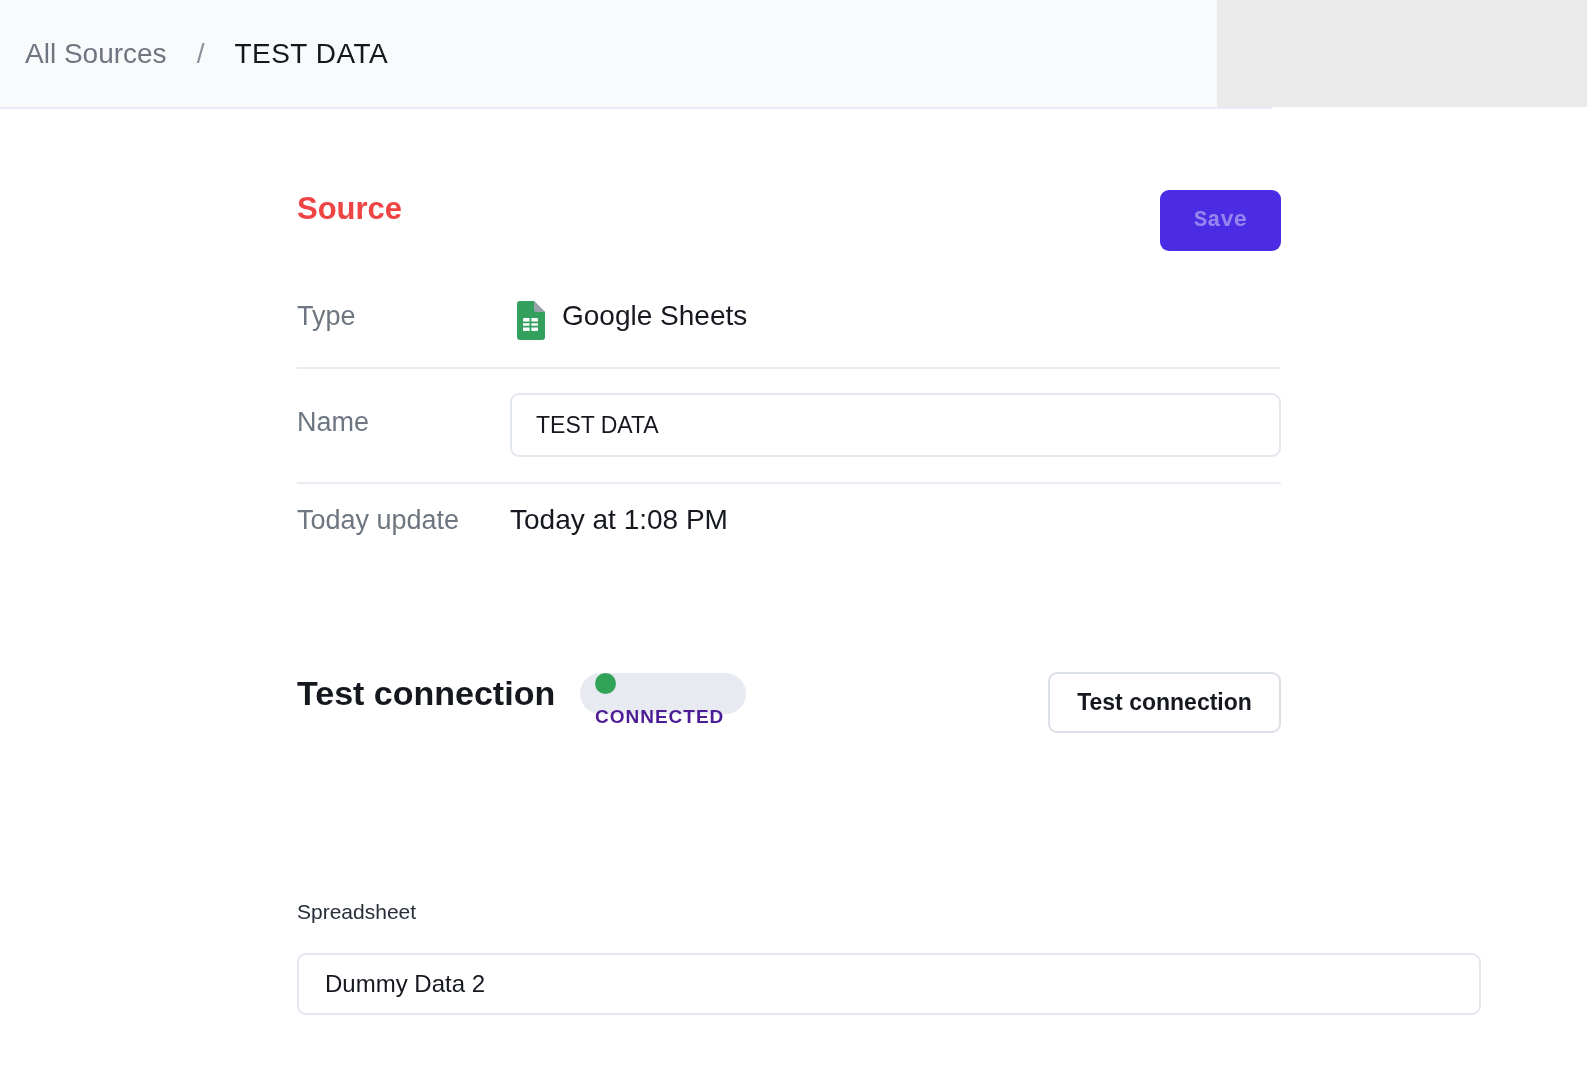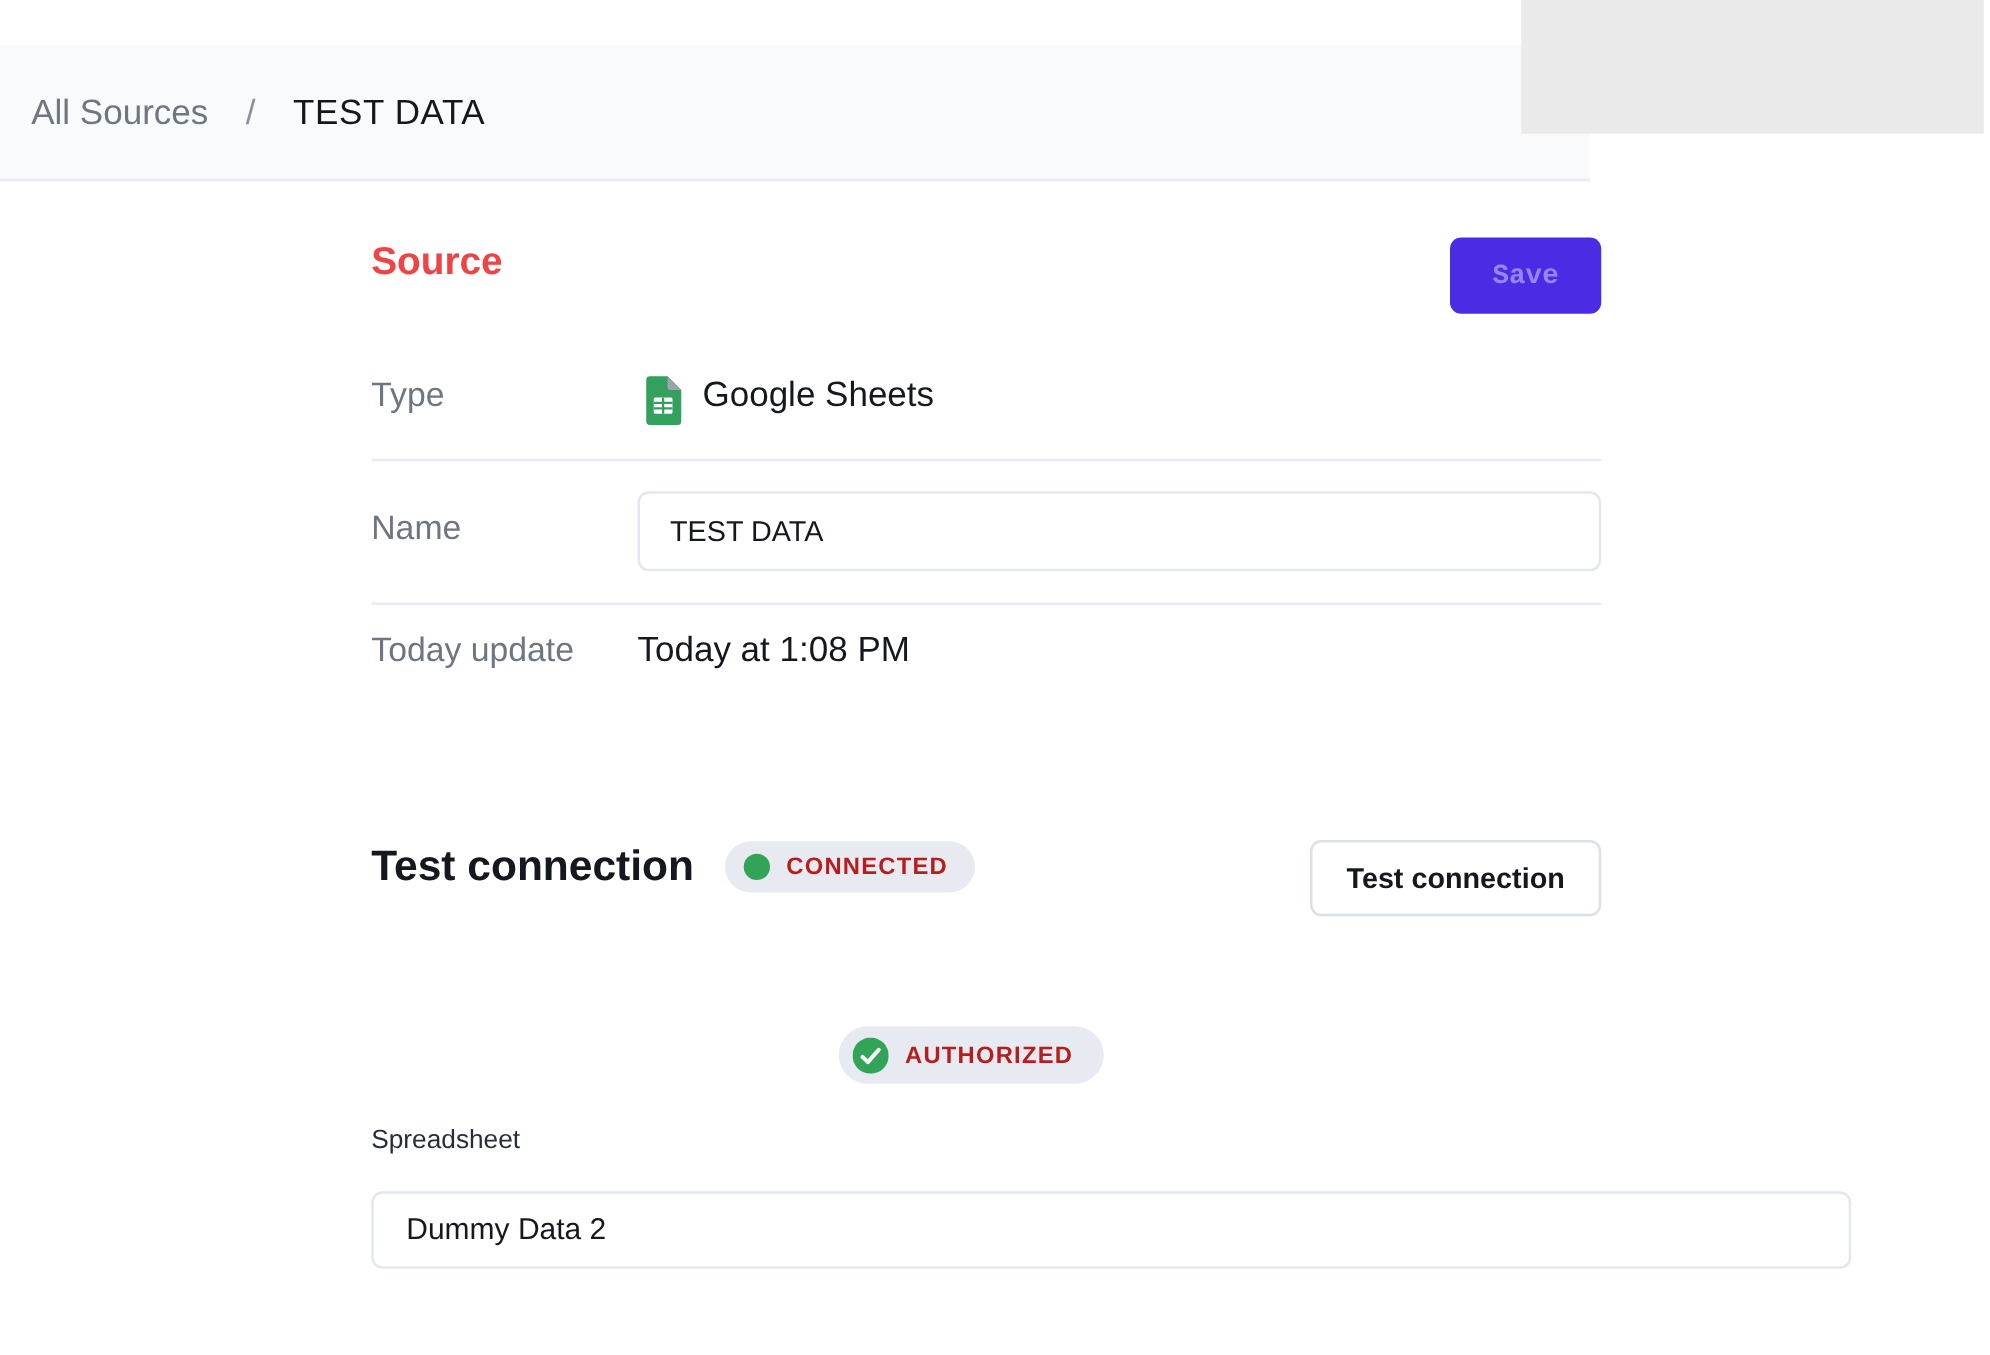--- a/index.html
+++ b/index.html
@@ -2,21 +2,21 @@
 <html><head>
 <meta charset="utf-8">
 <style>
   * { margin:0; padding:0; box-sizing:border-box; }
   html,body { background:#ffffff; }
   body { font-family:"Liberation Sans","DejaVu Sans",sans-serif; }
   .page { position:relative; width:1592px; height:1084px; background:#ffffff; overflow:hidden; }
 
   
   .topbar { position:absolute; left:0; top:0; width:1272px; height:109px;
-            background:#F8FAFC; border-bottom:2px solid #E9EBF4;margin-top:36px; }
+            background:#F8FAFC; border-bottom:2px solid #E9EBF4; }
   .breadcrumb { position:absolute; left:25px; top:0; height:107px;
                 display:flex; align-items:center; gap:30px; font-size:28px; }
   .crumb-root { color:#6F7681; text-decoration:none; cursor:pointer; }
   .crumb-sep  { color:#8A919C; }
   .crumb-current { color:#14171C; letter-spacing:0.5px; }
   .gray-panel { position:absolute; left:1217px; top:0; width:370px; height:107px; background:#EAEAEB; }
 
   
   .title { position:absolute; left:297px; top:193px; font-size:31px; font-weight:700;
            color:#ef4444; line-height:1; }
@@ -40,23 +40,23 @@
   .input-name { left:510px; top:393px; width:771px; height:64px; padding:0 24px; }
 
   .lbl-last { left:297px; top:507px; }
   .val-last { position:absolute; left:510px; top:506px; font-size:28px; color:#15181E; line-height:1; }
 
   
   .section-title { position:absolute; font-size:34px; font-weight:600; color:#15181E; line-height:1; }
   .h2-tc { left:297px; top:676px; }
   .h2-oauth { left:297px; top:827px; }
 
-  .badge { position:absolute; display:flex; align-items:center;
-           background:var(--badge-bg,#E8EAF1); color:#b91c1c;
-           font-size:19px; font-weight:700; letter-spacing:1px; line-height:1; }
+  .badge { position:absolute; display:flex; align-items:flex-start;
+           background:var(--badge-bg,#E8EAF1); color:#4c1d95;
+           font-size:19px; font-weight:700; letter-spacing:1px; line-height:1;flex-direction:column; }
   .badge-connected { left:580px; top:673px; height:41px; border-radius:21px;
                      padding:0 22px 0 15px; gap:13px; }
   .status-dot { width:21px; height:21px; border-radius:50%; background:var(--green,#32A457); flex:none; }
   .badge-authorized { left:671px; top:821px; height:46px; border-radius:23px;
                       padding:0 24px 0 11px; gap:13px; }
   .check-wrap { width:29px; height:29px; flex:none; display:block; }
 
   .btn-secondary { position:absolute; left:1048px; top:672px; width:233px; height:61px;
                    background:#fff; border:2px solid #DCE0E7; border-radius:9px;
                    font-size:23px; font-weight:600; color:#15181E; font-family:inherit; cursor:pointer; }
@@ -102,26 +102,17 @@
   <span class="field-label lbl-last">Today update</span>
   <span class="val-last">Today at 1:08 PM</span>
 
   <h2 class="section-title h2-tc">Test connection</h2>
   <span class="badge badge-connected">
     <span class="status-dot"></span>
     <span>CONNECTED</span>
   </span>
   <button class="btn-secondary">Test connection</button>
 
-  <span class="badge badge-authorized">
-    <span class="check-wrap">
-      <svg width="29" height="29" viewBox="0 0 29 29">
-        <circle cx="14.5" cy="14.5" r="14.5" fill="var(--green,#32A457)"></circle>
-        <path d="M8 15.5 l4.3 4.2 L21 9.8" stroke="#ffffff" stroke-width="3.2" fill="none" stroke-linecap="round" stroke-linejoin="round"></path>
-      </svg>
-    </span>
-    <span>AUTHORIZED</span>
-  </span>
 
   <span class="lbl-spreadsheet">Spreadsheet</span>
   <input class="input input-spreadsheet" type="text" value="Dummy Data 2" style="">
 
 </div>
 
 </body></html>

